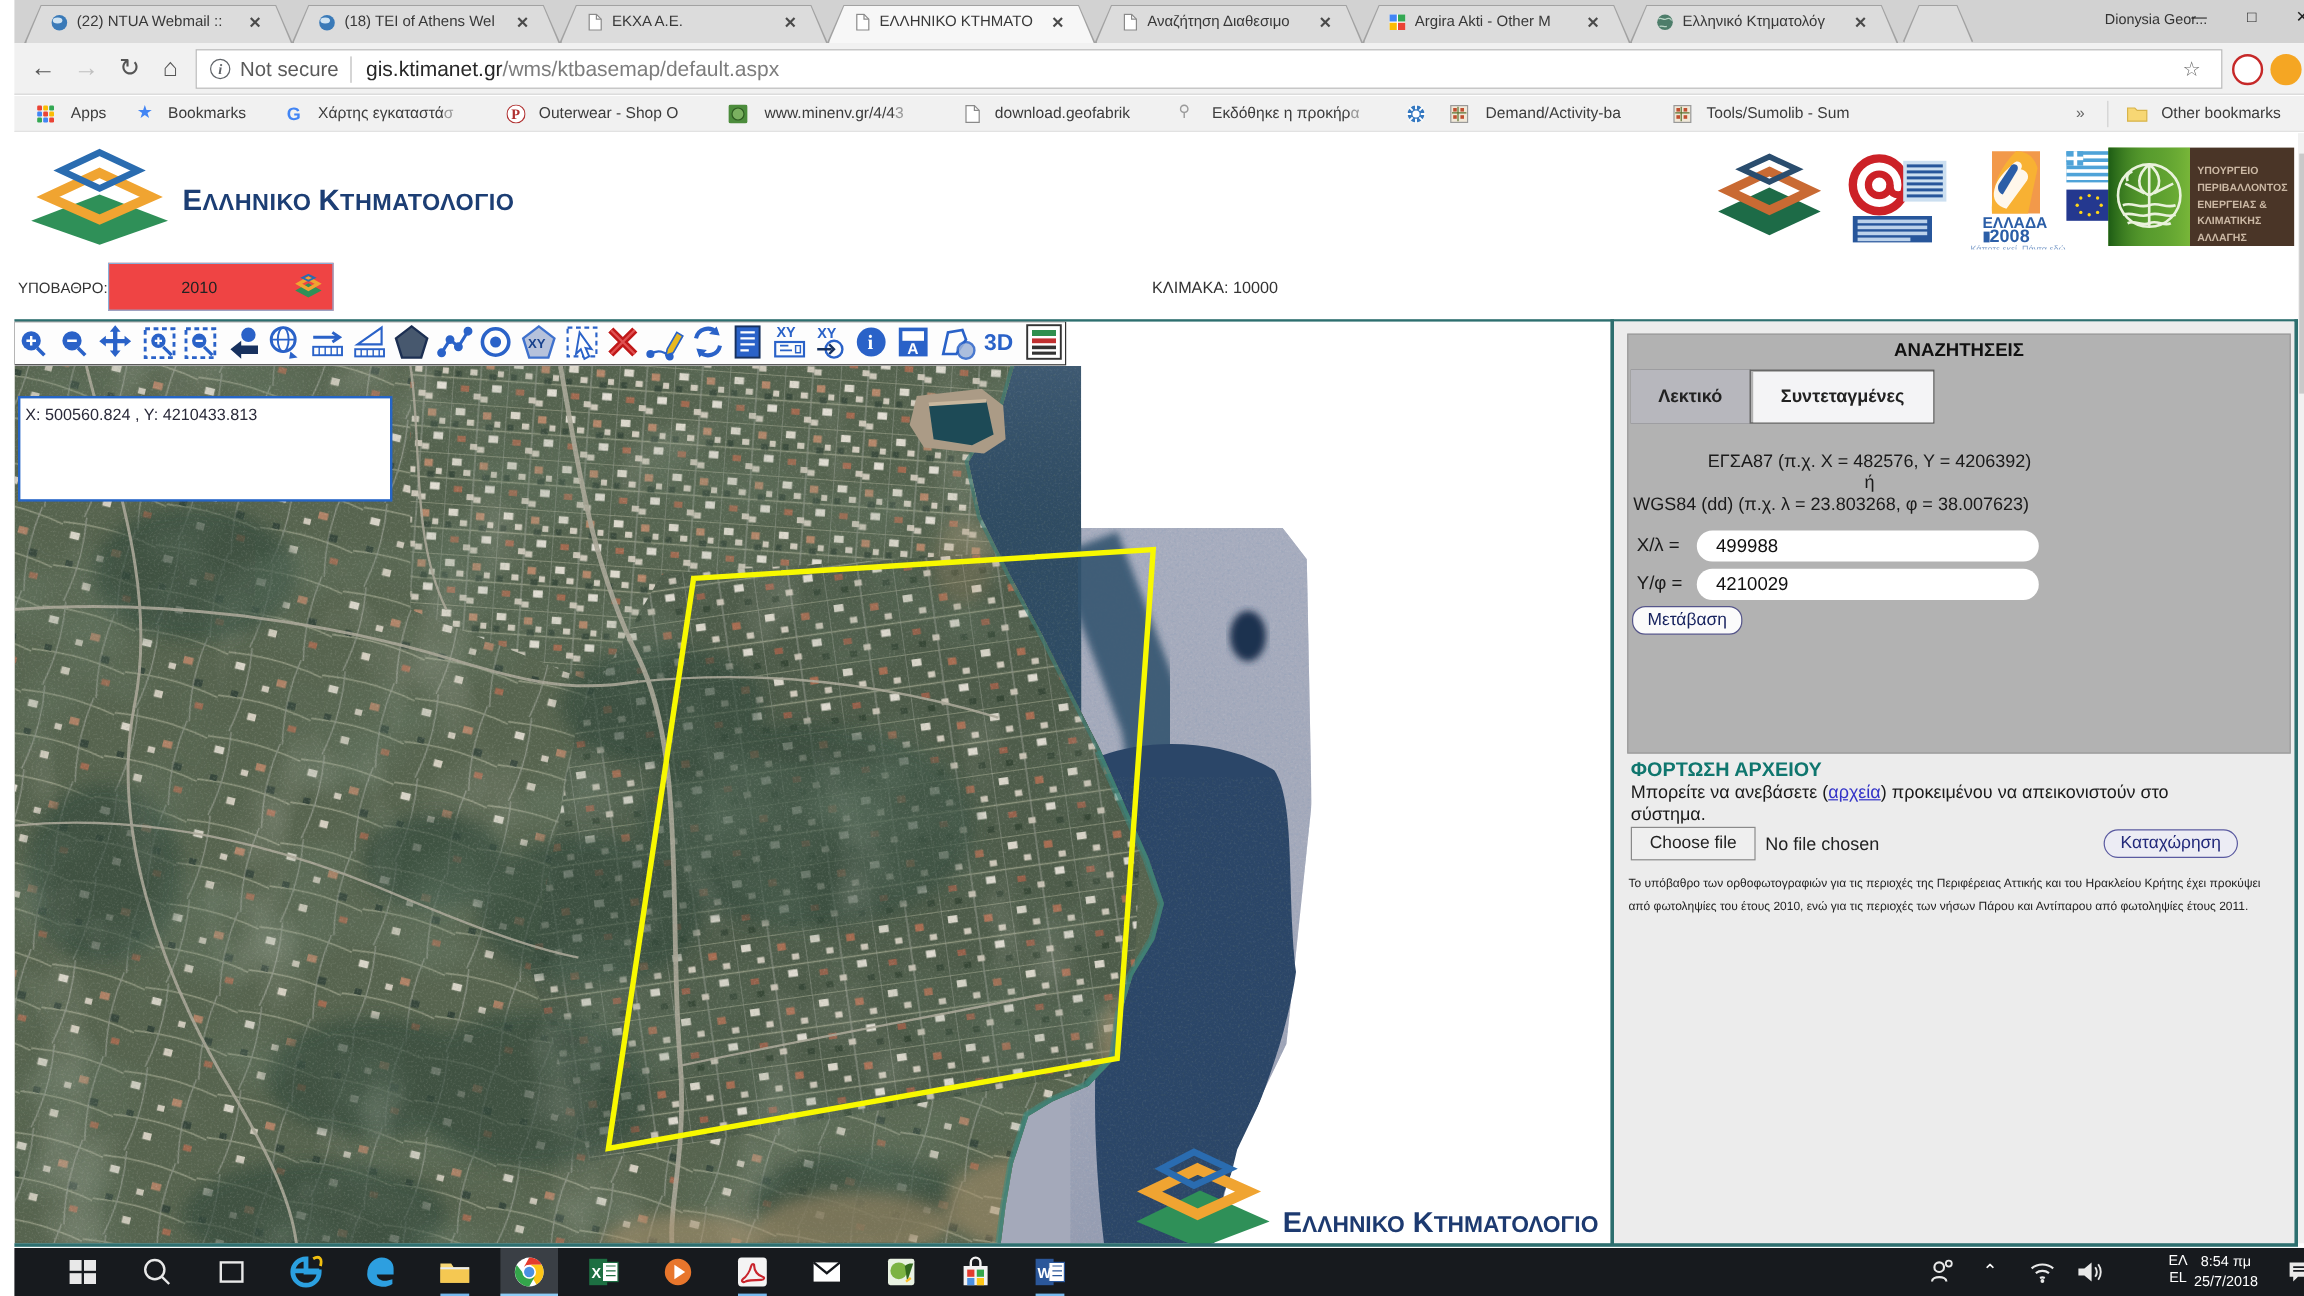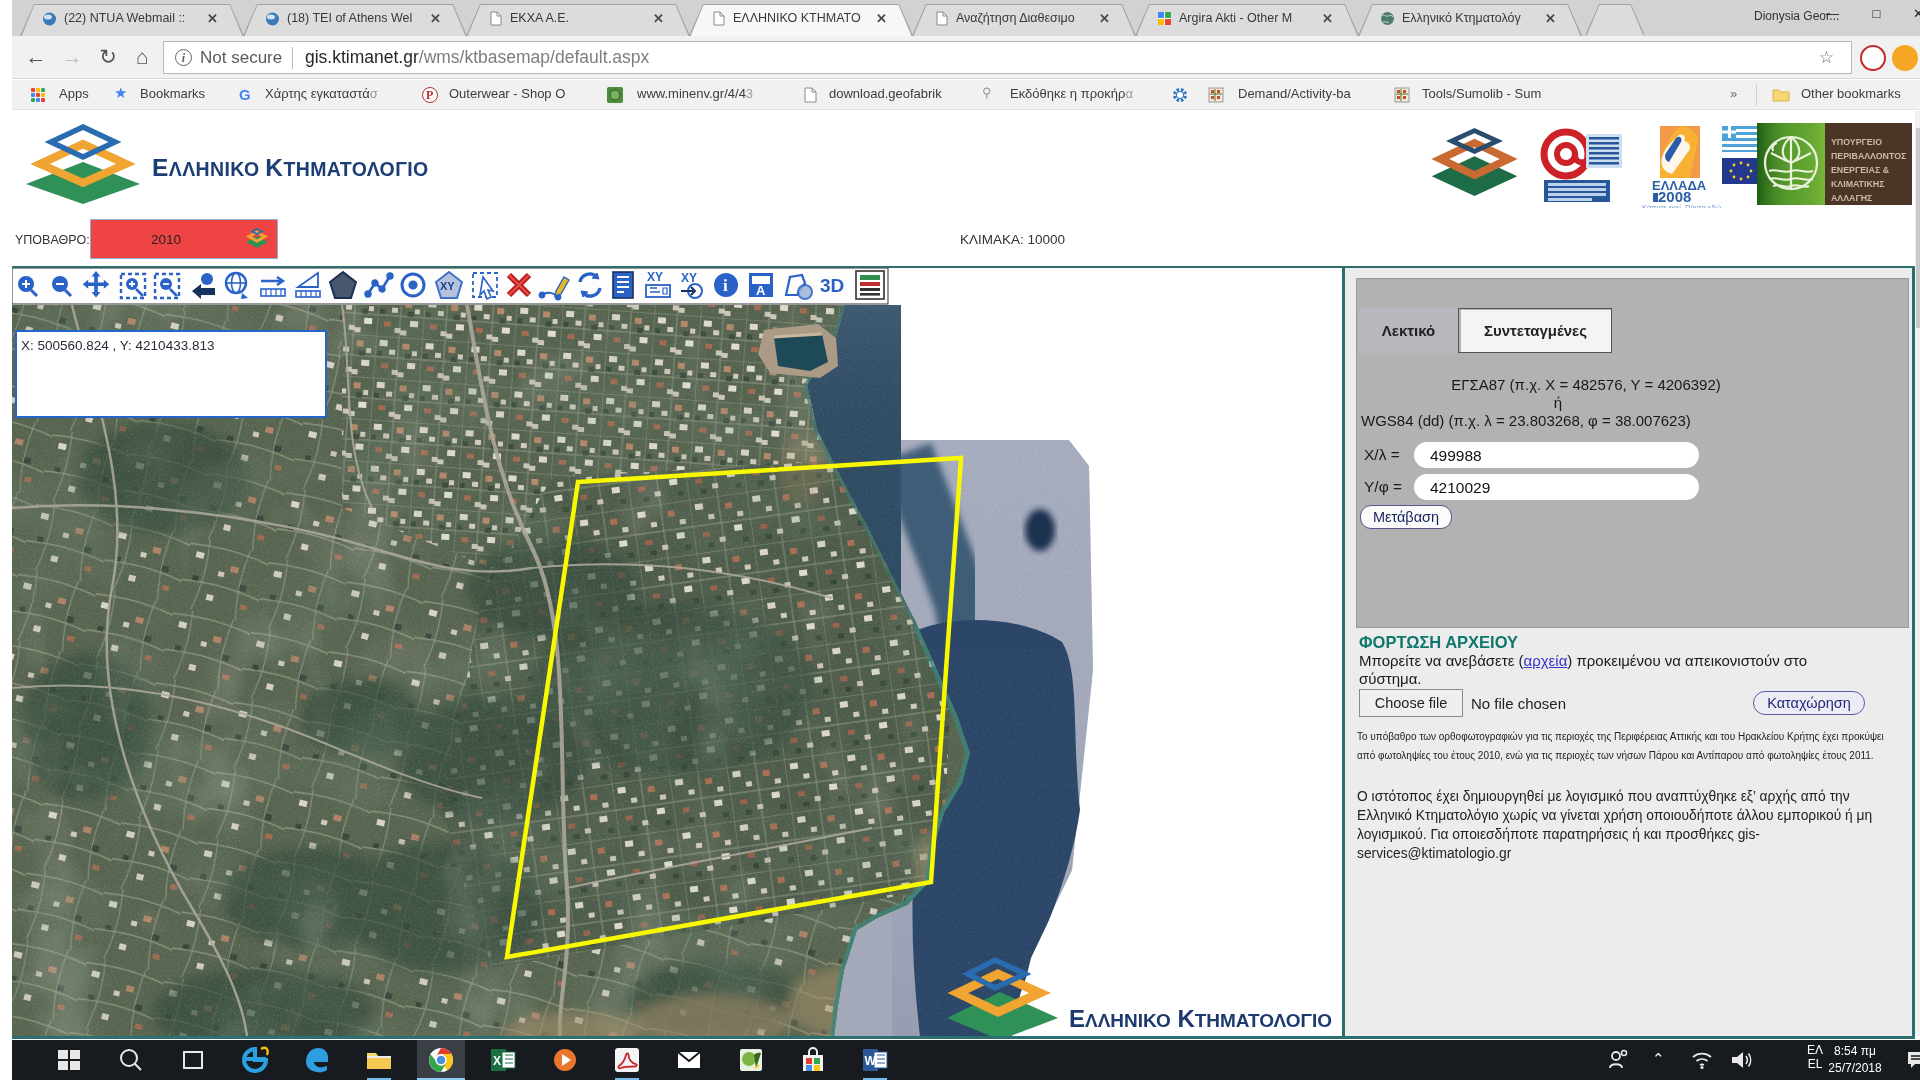--- a/index.html
+++ b/index.html
@@ -694,41 +694,41 @@
   </div>
 
   <div class="teal" style="left:0;top:266px;width:1920px;height:2px;"></div>
   <div class="teal" style="left:1330px;top:266px;width:3px;height:772px;"></div>
   <div class="teal" style="left:1900px;top:266px;width:3px;height:772px;"></div>
   <div class="teal" style="left:0;top:1036px;width:1903px;height:3px;"></div>
 
   <div id="panel">
 
     <div class="abs" style="left:11px;top:10px;width:553px;height:350px;background:#b2b2b2;border:1px solid #9a9a9a;"></div>
+    <div class="abs" style="left:11px;top:16px;width:553px;text-align:center;font-size:15.5px;font-weight:bold;color:#111;">ΑΝΑΖΗΤΗΣΕΙΣ</div>
     <div class="abs" style="left:14px;top:40px;width:253px;height:45px;border:1.5px solid #555;"></div>
     <div class="abs" style="left:14px;top:40px;width:100px;height:45px;background:#b7b7bd;border-right:1.5px solid #555;font-size:15px;font-weight:bold;color:#222;text-align:center;line-height:45px;">Λεκτικό</div>
     <div class="abs" style="left:115.5px;top:41.5px;width:150px;height:42px;background:#f4f4f6;font-size:15px;font-weight:bold;color:#222;text-align:center;line-height:42px;">Συντεταγμένες</div>
-    <div class="abs" style="left:0px;top:108px;width:426px;text-align:center;font-size:15px;color:#1a1a1a;margin-left:28px;">ΕΓΣΑ87 (π.χ. X = 482576, Y = 4206392)</div>
+    <div class="abs" style="left:0px;top:108px;width:426px;text-align:center;font-size:15px;color:#1a1a1a;">ΕΓΣΑ87 (π.χ. X = 482576, Y = 4206392)</div>
     <div class="abs" style="left:0px;top:126px;width:426px;text-align:center;font-size:15px;color:#1a1a1a;">ή</div>
     <div class="abs" style="left:16px;top:144px;font-size:15px;color:#1a1a1a;">WGS84 (dd) (π.χ. λ = 23.803268, φ = 38.007623)</div>
     <div class="abs" style="left:19px;top:178px;font-size:15.5px;color:#1a1a1a;">X/λ =</div>
     <div class="abs" style="left:69px;top:174px;width:285px;height:26px;background:#fff;border-radius:13px;"></div>
     <div class="abs" style="left:85px;top:179px;font-size:15.5px;color:#111;">499988</div>
     <div class="abs" style="left:19px;top:210px;font-size:15.5px;color:#1a1a1a;">Y/φ =</div>
     <div class="abs" style="left:69px;top:206px;width:285px;height:26px;background:#fff;border-radius:13px;"></div>
     <div class="abs" style="left:85px;top:211px;font-size:15.5px;color:#111;">4210029</div>
     <div class="abs" style="left:15px;top:237px;width:92px;height:24px;background:#fbfbfb;border:1.5px solid #55558a;border-radius:11px;font-size:14.5px;color:#16225e;text-align:center;line-height:22px;">Μετάβαση</div>
 
     <div class="abs" style="left:14px;top:365px;font-size:16.5px;font-weight:bold;color:#0f766e;">ΦΟΡΤΩΣΗ ΑΡΧΕΙΟΥ</div>
     <div class="abs" style="left:14px;top:384px;width:505px;font-size:15px;color:#1a1a1a;line-height:17.5px;">Μπορείτε να ανεβάσετε (<span style="color:#3434c8;text-decoration:underline;">αρχεία</span>) προκειμένου να απεικονιστούν στο σύστημα.</div>
     <div class="abs" style="left:14px;top:421px;width:104px;height:28px;background:#efefef;border:1px solid #8a8a8a;font-size:14.5px;color:#222;text-align:center;line-height:26px;">Choose file</div>
     <div class="abs" style="left:126px;top:427px;font-size:15px;color:#222;">No file chosen</div>
     <div class="abs" style="left:408px;top:423px;width:112px;height:24px;background:#ececf4;border:1.5px solid #5a5aa0;border-radius:12px;font-size:14.5px;color:#22297a;text-align:center;line-height:22px;">Καταχώρηση</div>
     <div class="abs" style="left:12px;top:459px;width:530px;font-size:10px;color:#222;line-height:19px;">Το υπόβαθρο των ορθοφωτογραφιών για τις περιοχές της Περιφέρειας Αττικής και του Ηρακλείου Κρήτης έχει προκύψει από φωτοληψίες του έτους 2010, ενώ για τις περιοχές των νήσων Πάρου και Αντίπαρου από φωτοληψίες έτους 2011.</div>
-    <div class="abs" style="left:12px;top:519px;width:548px;font-size:13.8px;color:#222;line-height:19px;">Ο ιστότοπος έχει δημιουργηθεί με λογισμικό που αναπτύχθηκε εξ’ αρχής από την Ελληνικό Κτηματολόγιο χωρίς να γίνεται χρήση οποιουδήποτε άλλου εμπορικού ή μη λογισμικού. Για οποιεσδήποτε παρατηρήσεις ή και προσθήκες gis-services@ktimatologio.gr</div>
   </div>
 
   <div id="scroll">
     <div class="arr" style="top:1px;">▲</div>
     <div class="thumb"></div>
     <div class="arr" style="bottom:1px;">▼</div>
   </div>
 
   <div id="taskbar">
 

